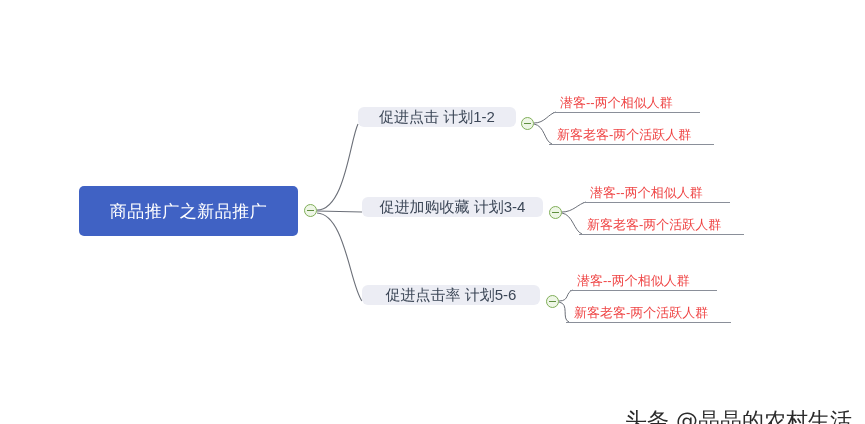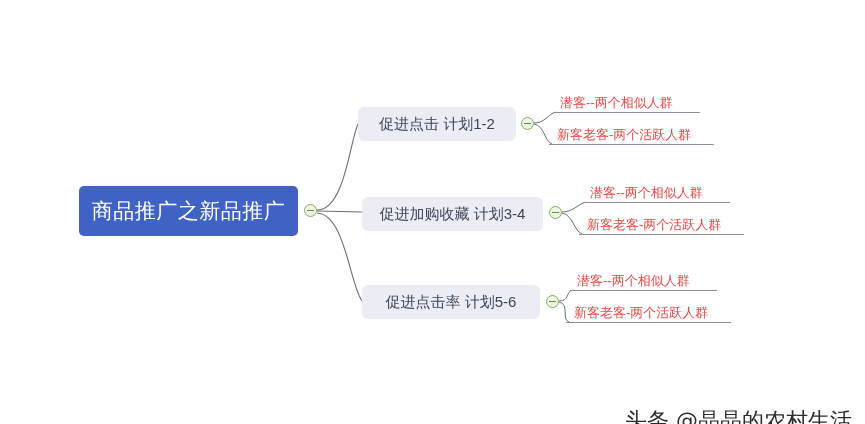--- a/index.html
+++ b/index.html
@@ -41,29 +41,29 @@
     height: 50px;
     background: #4062c4;
     border-radius: 5px;
     display: flex;
     align-items: center;
     justify-content: center;
     box-sizing: border-box;
   }
   .root-label {
     color: #ffffff;
-    font-size: 21px;
+    font-size: 17px;
     letter-spacing: 0.5px;
     white-space: nowrap;
   }
 
   
   .branch-node {
     position: absolute;
-    height: 34px;
+    height: 20px;
     background: #ecedf4;
     border-radius: 6px;
     display: flex;
     align-items: center;
     justify-content: center;
     padding: 8px 16px;
     box-sizing: border-box;
   }
   .branch-label {
     color: #3b4656;

